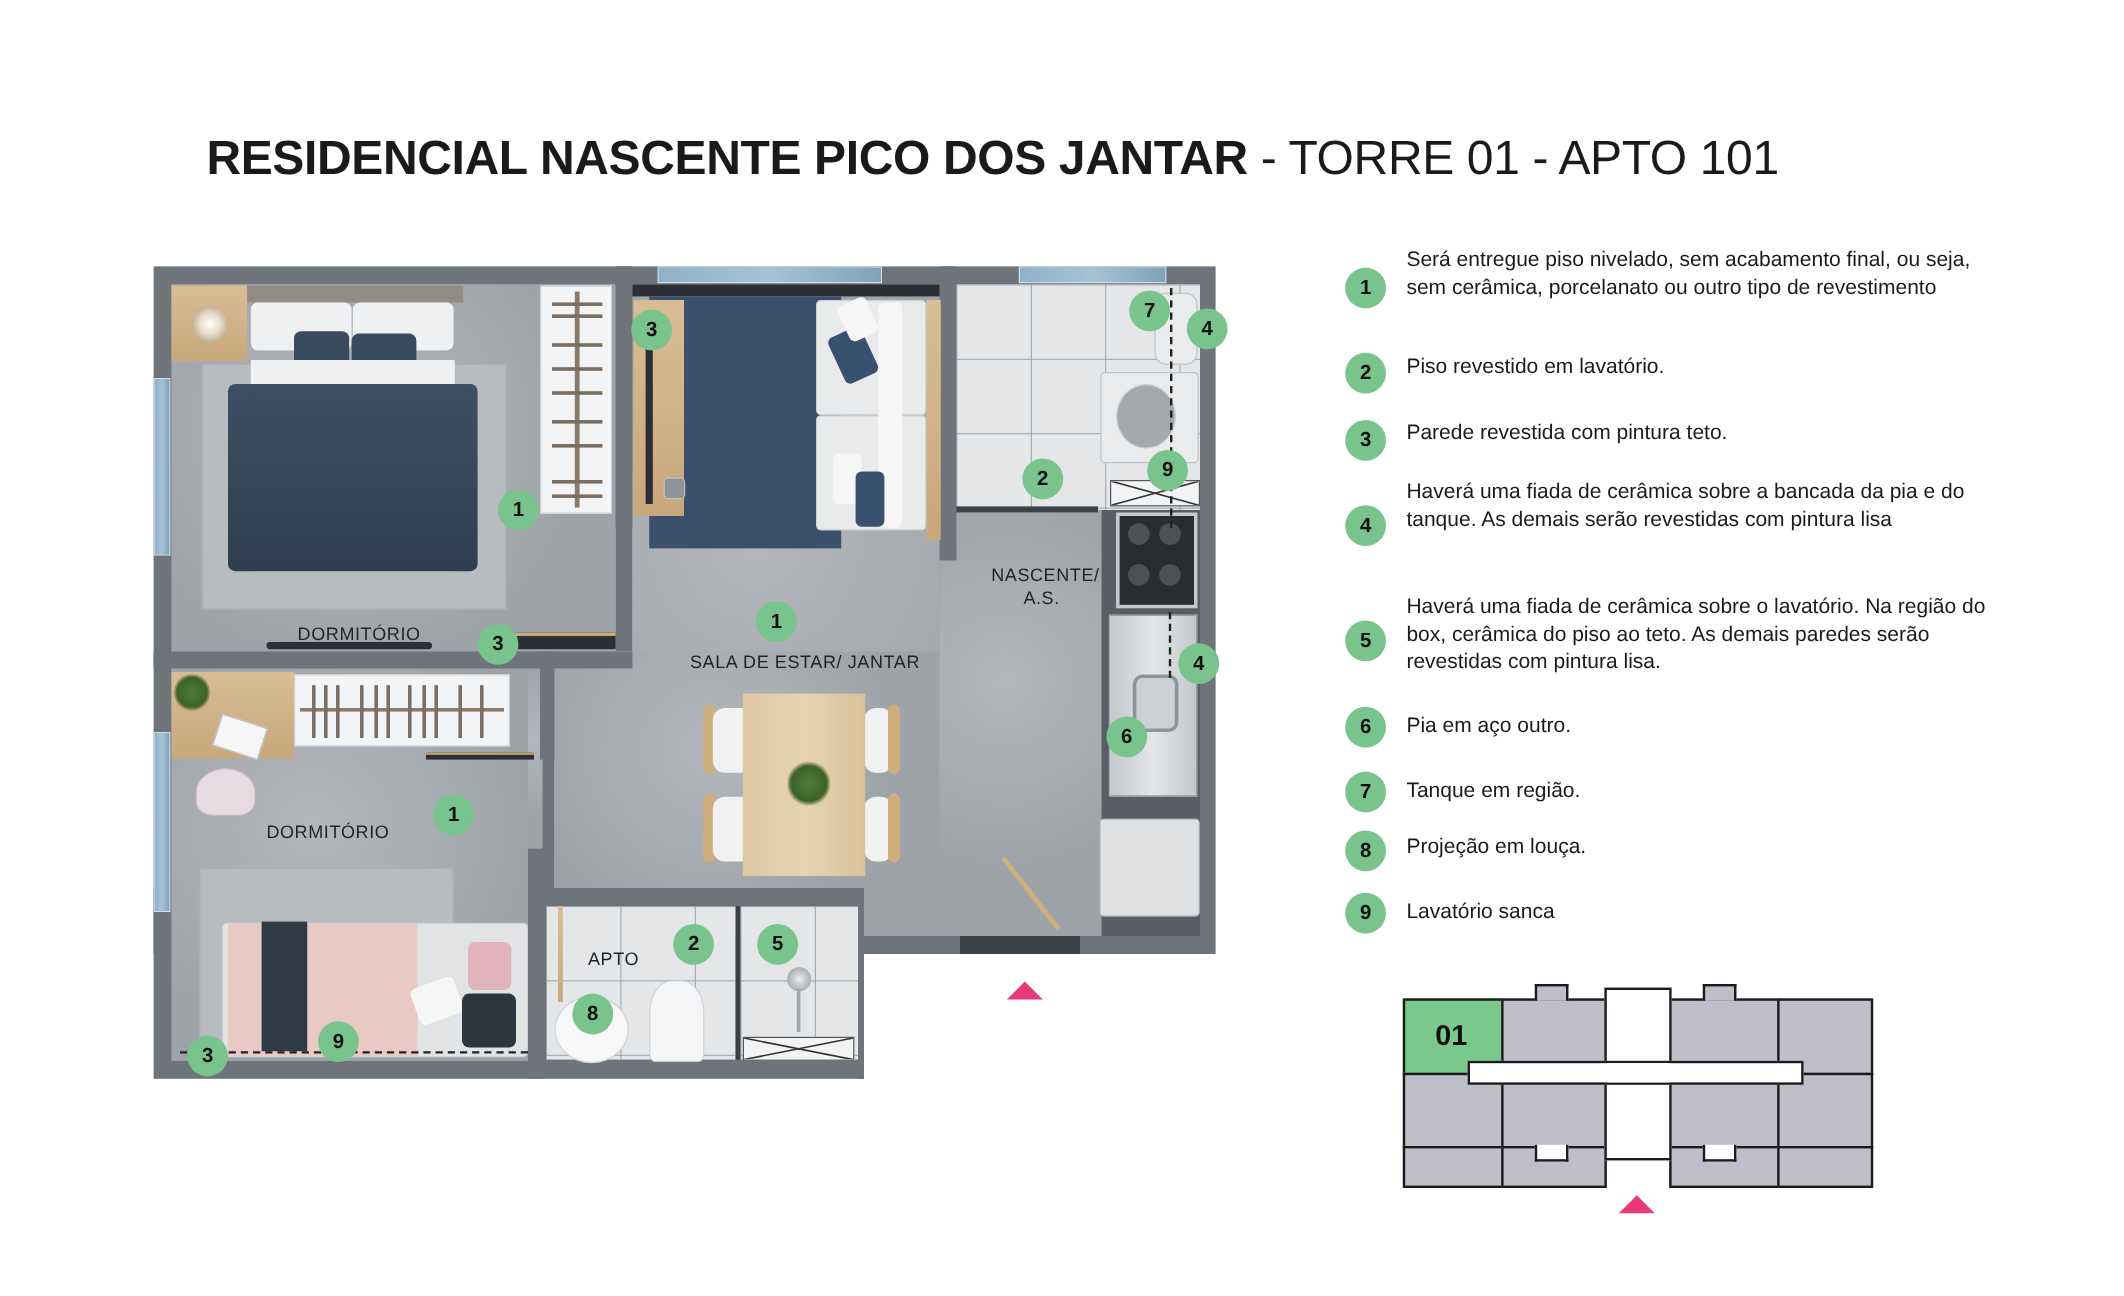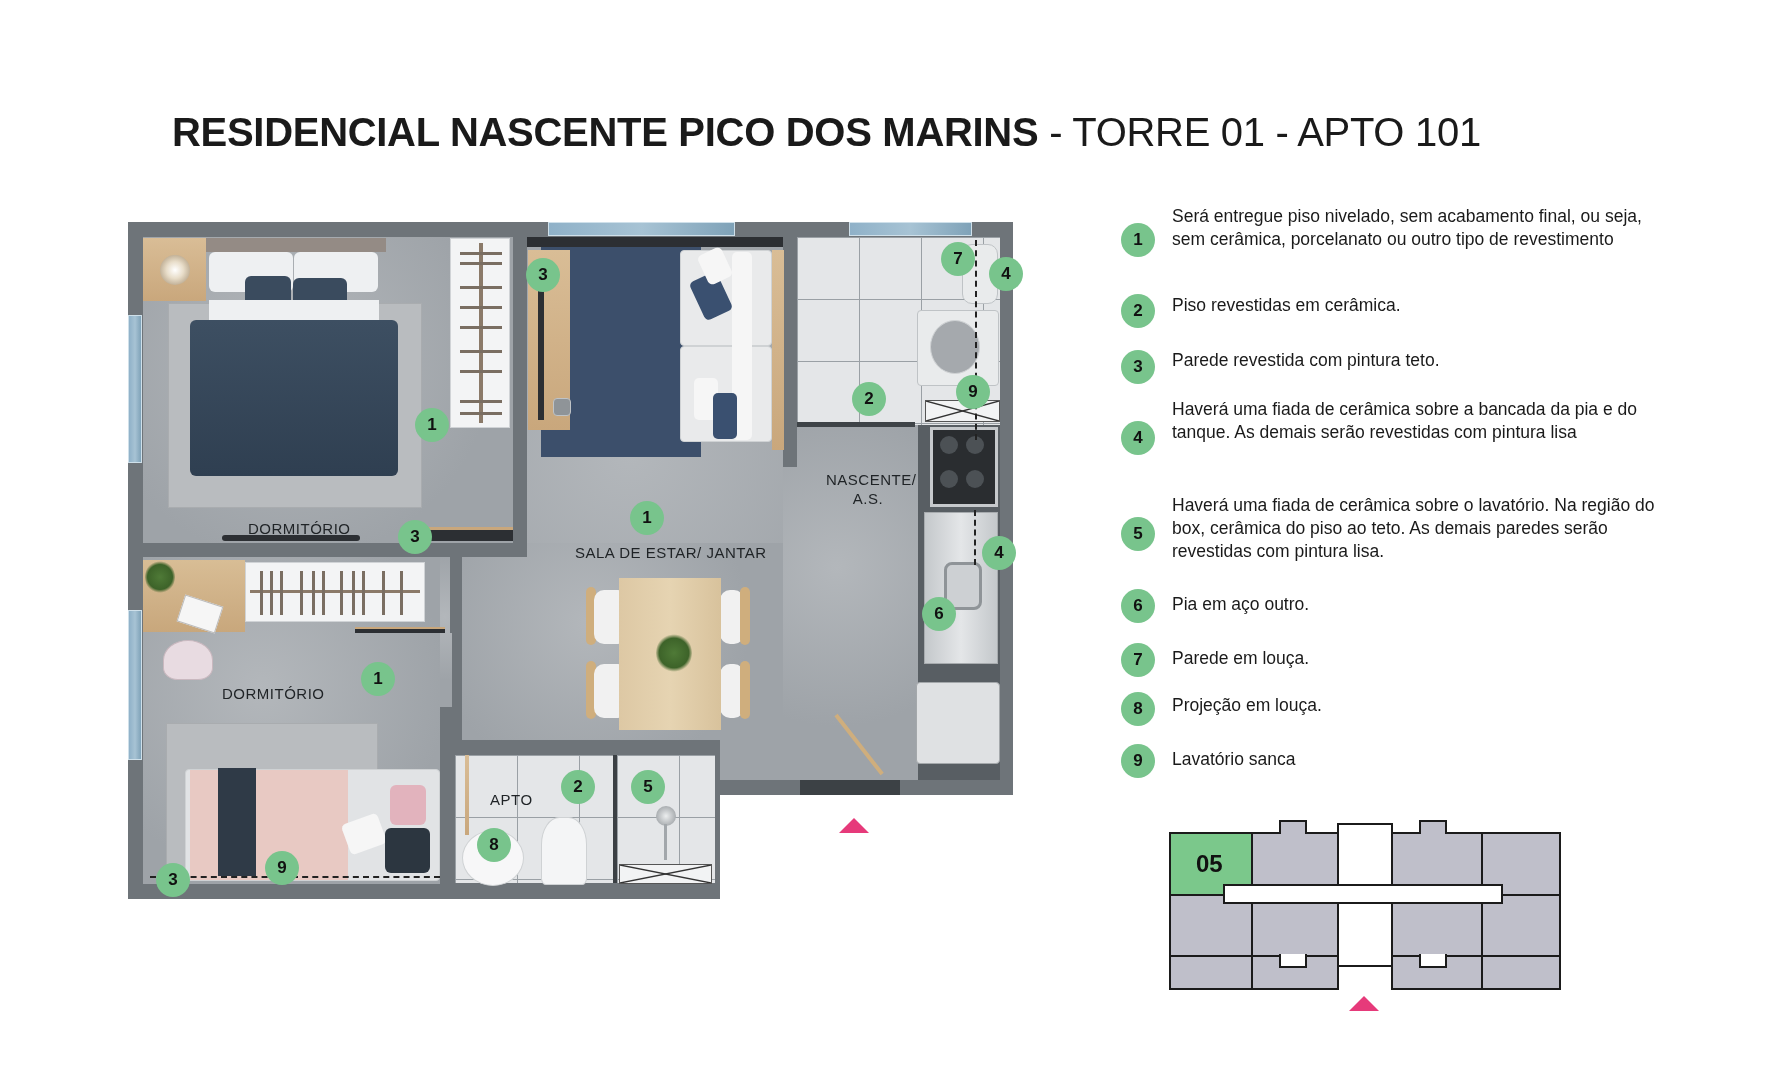--- a/index.html
+++ b/index.html
@@ -81,21 +81,21 @@
   .keyplan { left: 1169px; top: 820px; width: 400px; height: 240px; }
   .kp-unit { position: absolute; background: #bfbfca; border: 2px solid #1b1b1b; }
   .kp-unit.active { background: #7bc88b; }
   .kp-corr { position: absolute; background: #ffffff; border: 2px solid #1b1b1b; }
   .kp-label { position: absolute; font-size: 24px; font-weight: 700; color: #111; }
 </style>
 </head>
 <body>
 
 <div class="abs title">
-  <span class="bold">RESIDENCIAL NASCENTE PICO DOS MARINS</span><span class="light"> - TORRE 01 - APTO 101</span>
+  <span class="bold">RESIDENCIAL NASCENTE PICO DOS JANTAR</span><span class="light"> - TORRE 01 - APTO 101</span>
 </div>
 
 <div class="abs plan">
 
   <div class="wall" style="left:128px;top:222px;width:885px;height:573px;"></div>
   <div class="wall" style="left:128px;top:740px;width:592px;height:159px;"></div>
 
   <div class="floor" style="left:143px;top:237px;width:370px;height:306px;"></div>
   <div class="floor" style="left:143px;top:557px;width:297px;height:327px;"></div>
   <div class="floor" style="left:440px;top:557px;width:12px;height:150px;"></div>
@@ -263,56 +263,56 @@
   <div class="entry-arrow" style="left:839px;top:818px;"></div>
 </div>
 
 <div class="abs legend">
   <div class="legend-item" style="top:0px;">
     <div class="num" style="top:23px;">1</div>
     <div class="txt" style="top:5px;">Será entregue piso nivelado, sem acabamento final, ou seja, sem cerâmica, porcelanato ou outro tipo de revestimento</div>
   </div>
   <div class="legend-item" style="top:94px;">
     <div class="num" style="top:0px;">2</div>
-    <div class="txt" style="top:0px;">Piso revestidas em cerâmica.</div>
+    <div class="txt" style="top:0px;">Piso revestido em lavatório.</div>
   </div>
   <div class="legend-item" style="top:150px;">
     <div class="num" style="top:0px;">3</div>
     <div class="txt" style="top:-1px;">Parede revestida com pintura teto.</div>
   </div>
   <div class="legend-item" style="top:198px;">
     <div class="num" style="top:23px;">4</div>
     <div class="txt" style="top:0px;">Haverá uma fiada de cerâmica sobre a bancada da pia e do tanque. As demais serão revestidas com pintura lisa</div>
   </div>
   <div class="legend-item" style="top:294px;">
     <div class="num" style="top:23px;">5</div>
     <div class="txt" style="top:0px;">Haverá uma fiada de cerâmica sobre o lavatório. Na região do box, cerâmica do piso ao teto. As demais paredes serão revestidas com pintura lisa.</div>
   </div>
   <div class="legend-item" style="top:389px;">
     <div class="num" style="top:0px;">6</div>
     <div class="txt" style="top:4px;">Pia em aço outro.</div>
   </div>
   <div class="legend-item" style="top:443px;">
     <div class="num" style="top:0px;">7</div>
-    <div class="txt" style="top:4px;">Parede em louça.</div>
+    <div class="txt" style="top:4px;">Tanque em região.</div>
   </div>
   <div class="legend-item" style="top:492px;">
     <div class="num" style="top:0px;">8</div>
     <div class="txt" style="top:2px;">Projeção em louça.</div>
   </div>
   <div class="legend-item" style="top:544px;">
     <div class="num" style="top:0px;">9</div>
     <div class="txt" style="top:4px;">Lavatório sanca</div>
   </div>
 </div>
 
 <div class="abs keyplan">
 
   <div class="kp-unit active" style="left:0px;top:12px;width:84px;height:64px;"></div>
-  <div class="kp-label" style="left:27px;top:30px;">05</div>
+  <div class="kp-label" style="left:27px;top:30px;">01</div>
   <div class="kp-unit" style="left:82px;top:12px;width:88px;height:64px;"></div>
   <div class="kp-unit" style="left:110px;top:0px;width:28px;height:14px;border-bottom:none;"></div>
   <div class="kp-unit" style="left:222px;top:12px;width:92px;height:64px;"></div>
   <div class="kp-unit" style="left:250px;top:0px;width:28px;height:14px;border-bottom:none;"></div>
   <div class="kp-unit" style="left:312px;top:12px;width:80px;height:64px;"></div>
 
   <div class="kp-unit" style="left:0px;top:74px;width:84px;height:63px;"></div>
   <div class="kp-unit" style="left:82px;top:74px;width:88px;height:63px;"></div>
   <div class="kp-unit" style="left:222px;top:74px;width:92px;height:63px;"></div>
   <div class="kp-unit" style="left:312px;top:74px;width:80px;height:63px;"></div>

